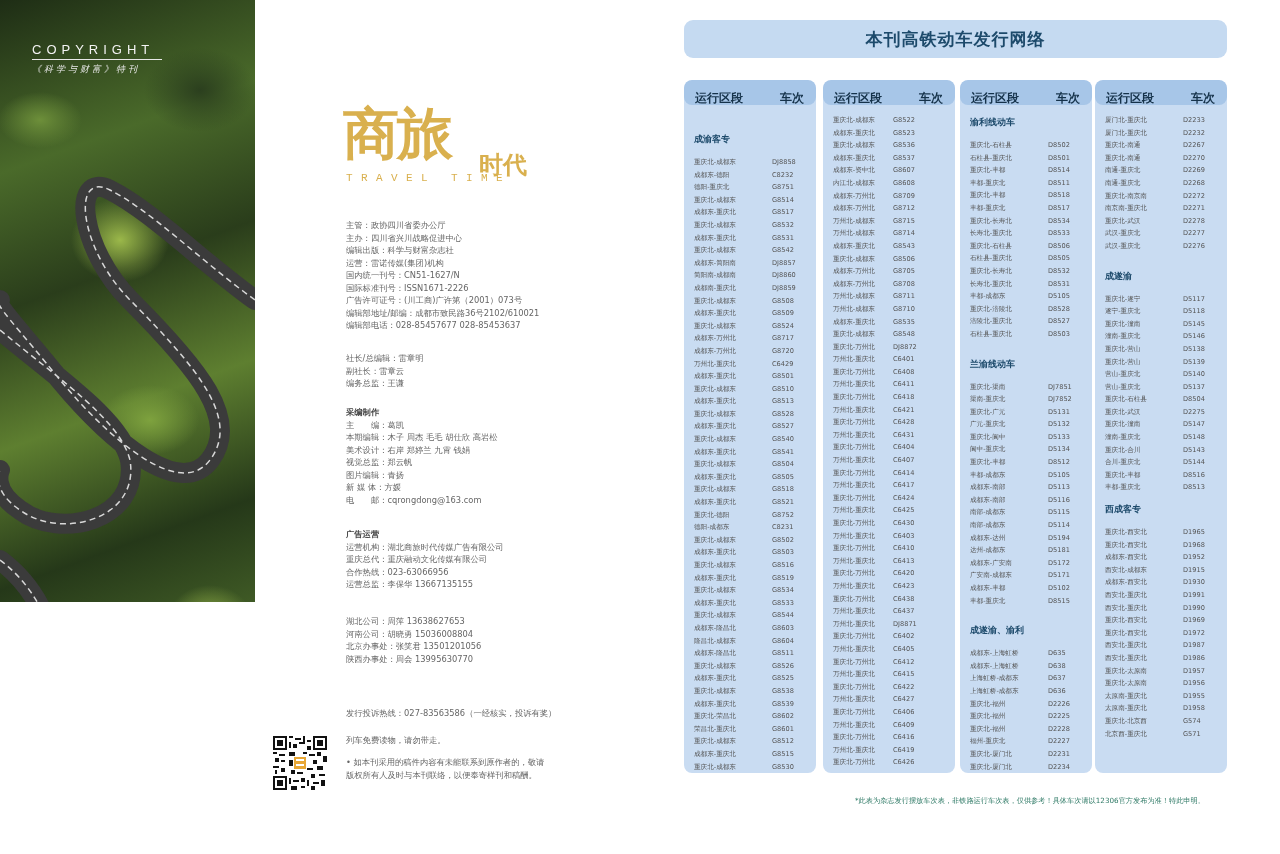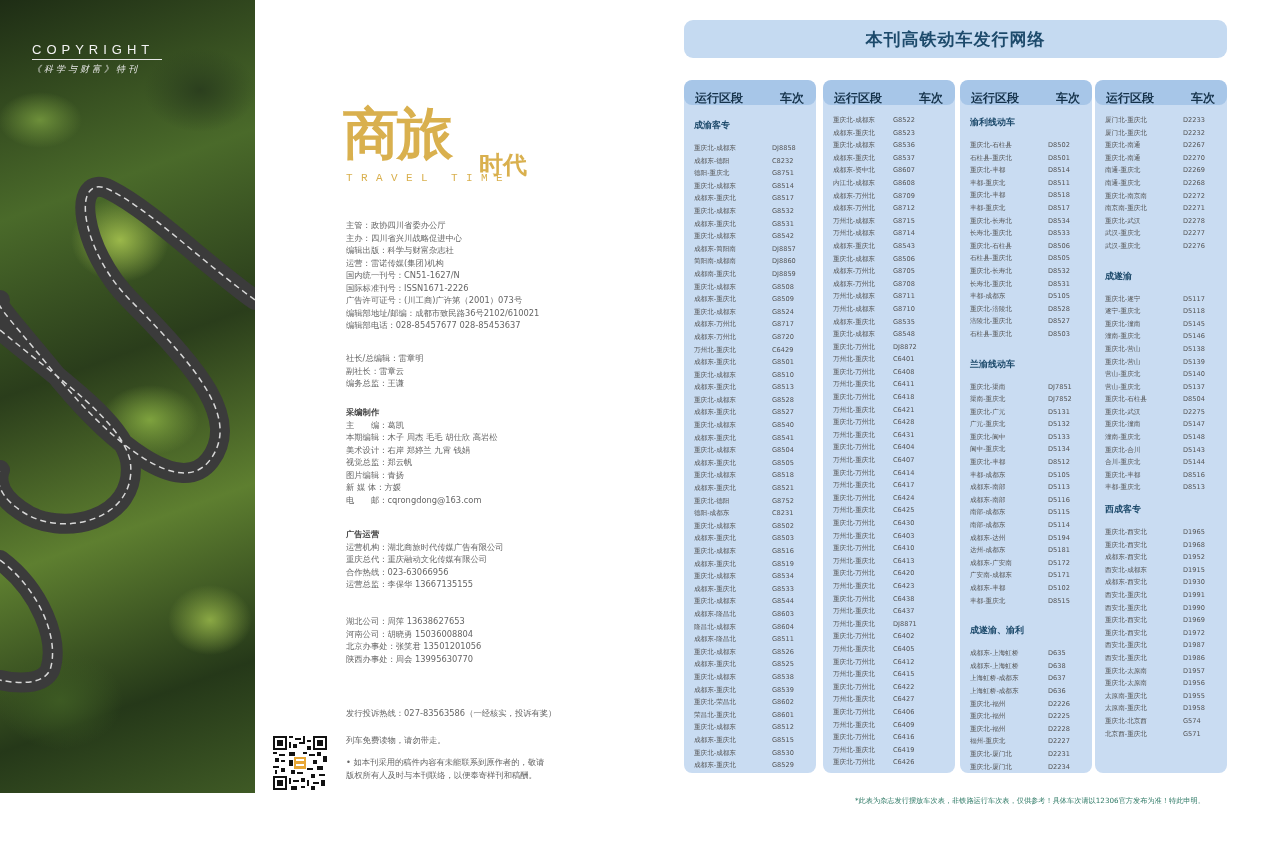--- a/index.html
+++ b/index.html
@@ -1,21 +1,21 @@
 <!DOCTYPE html>
 <html><head>
 <meta charset="utf-8">
 <style>
   * { box-sizing: border-box; margin: 0; padding: 0; }
   html, body { width: 1280px; height: 854px; overflow: hidden; background: #ffffff; }
   body { position: relative; font-family: "DejaVu Sans", "Liberation Sans", sans-serif; color: #555; }
 
   
   .photo {
-    position: absolute; left: 0; top: 0; width: 255px; height: 793px; overflow: hidden;
+    position: absolute; left: 0; top: 0; width: 255px; height: 602px; overflow: hidden;
     background:
       radial-gradient(ellipse 60px 40px at 40px 120px, #6d8f3a 0%, transparent 70%),
       radial-gradient(ellipse 80px 60px at 200px 90px, #2b3f1e 0%, transparent 70%),
       radial-gradient(ellipse 70px 50px at 150px 420px, #7ea23e 0%, transparent 70%),
       radial-gradient(ellipse 90px 70px at 60px 700px, #3d5a23 0%, transparent 70%),
       radial-gradient(ellipse 60px 50px at 210px 620px, #8aa844 0%, transparent 70%),
       radial-gradient(ellipse 70px 60px at 120px 240px, #9bb84a 0%, transparent 70%),
       linear-gradient(160deg, #1e2d15 0%, #4a6a2a 25%, #2a3d1b 45%, #5e7f30 65%, #253819 85%, #3f5a25 100%);
   }
   .photo svg { position: absolute; left: 0; top: 0; }
@@ -185,21 +185,21 @@
 </div>
 
 <div class="title-bar">本刊高铁动车发行网络</div>
 
 <div id="columns">
     <div class="col" style="left: 684px;">
       <div class="col-head">
         <span>运行区段</span>
         <span>车次</span>
       </div>
-      <div class="col-body" style="padding-top: 5px;">
+      <div class="col-body" style="padding-top: 19px;">
         <div class="section-title">成渝客专</div>
         <div class="row">
           <span class="route">重庆北-成都东</span>
           <span class="train">DJ8858</span>
         </div>
         <div class="row">
           <span class="route">成都东-德阳</span>
           <span class="train">C8232</span>
         </div>
         <div class="row">

